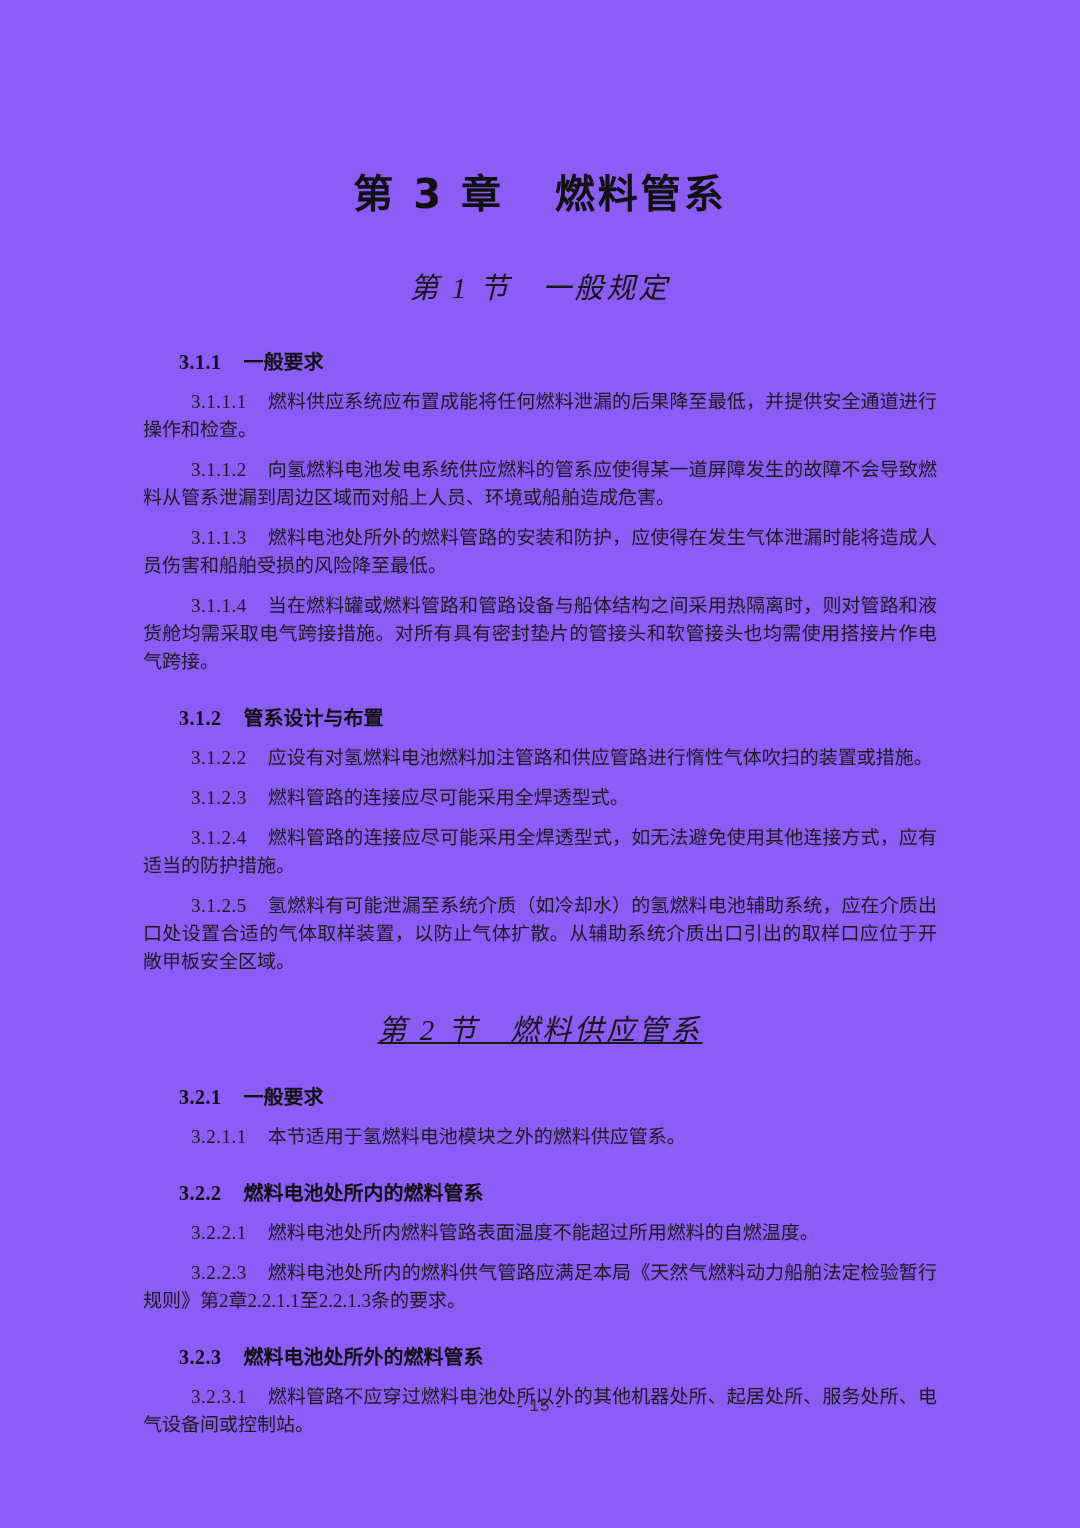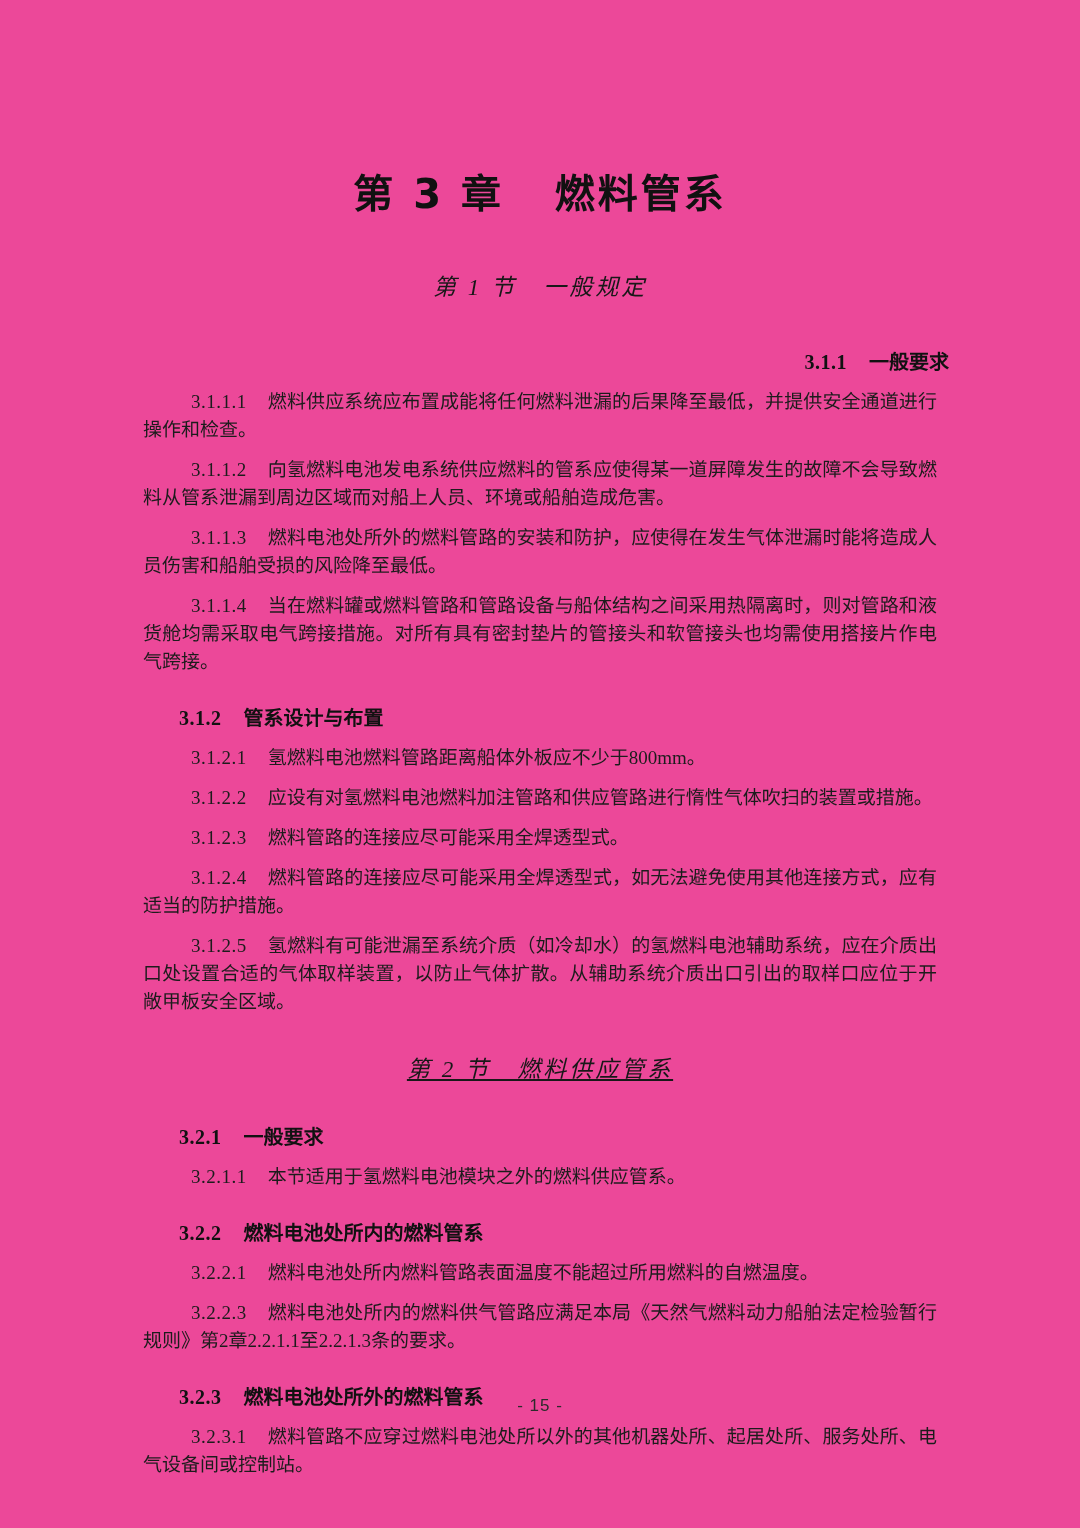--- a/index.html
+++ b/index.html
@@ -4,21 +4,21 @@
 <style>
   html, body {
     margin: 0;
     padding: 0;
     background: #ffffff;
   }
   .page {
     position: relative;
     width: 1080px;
     height: 1528px;
-    background: #ec4899;
+    background: #8b5cf6;
     overflow: hidden;
     color: #1c1c1c;
     font-family: "Liberation Serif", "DejaVu Serif", serif;
   }
   .content {
     padding: 170px 131px 0 131px;
     width: 818px;
     box-sizing: content-box;
   }
   .chapter-title {
@@ -30,37 +30,37 @@
     line-height: 48px;
     letter-spacing: 3px;
     color: #111111;
     white-space: pre;
   }
   .section-title {
     margin: 0;
     text-align: center;
     font-style: italic;
     font-weight: 400;
-    font-size: 23px;
+    font-size: 29px;
     line-height: 36px;
     letter-spacing: 3px;
     color: #181818;
     white-space: pre;
   }
   .section-title.first { margin-top: 52px; margin-bottom: 0; }
   .section-title.second { margin-top: 36px; margin-bottom: 16px; text-decoration: underline; }
   .sub-heading {
     margin: 28px 0 0 0;
     font-size: 20px;
     line-height: 28px;
     font-weight: 700;
     color: #111111;
     text-indent: 48px;
   }
-  .sub-heading.first-after-title { margin-top: 42px; text-align: right; }
+  .sub-heading.first-after-title { margin-top: 42px; }
   .sub-heading.after-section2 { margin-top: 35px; }
   .sub-heading .num { margin-right: 22px; letter-spacing: 0.5px; }
   .clause {
     margin: 12px;
     font-size: 19px;
     line-height: 28px;
     text-align: justify;
     text-indent: 48px;
     color: #1c1c1c;
   }
@@ -103,23 +103,20 @@
       <span class="num">3.1.1.3</span><span>燃料电池处所外的燃料管路的安装和防护，应使得在发生气体泄漏时能将造成人员伤害和船舶受损的风险降至最低。</span>
     </p>
     <p class="clause">
       <span class="num">3.1.1.4</span><span>当在燃料罐或燃料管路和管路设备与船体结构之间采用热隔离时，则对管路和液货舱均需采取电气跨接措施。对所有具有密封垫片的管接头和软管接头也均需使用搭接片作电气跨接。</span>
     </p>
 
     <h3 class="sub-heading">
       <span class="num">3.1.2</span><span>管系设计与布置</span>
     </h3>
     <p class="clause">
-      <span class="num">3.1.2.1</span><span>氢燃料电池燃料管路距离船体外板应不少于800mm。</span>
-    </p>
-    <p class="clause">
       <span class="num">3.1.2.2</span><span>应设有对氢燃料电池燃料加注管路和供应管路进行惰性气体吹扫的装置或措施。</span>
     </p>
     <p class="clause">
       <span class="num">3.1.2.3</span><span>燃料管路的连接应尽可能采用全焊透型式。</span>
     </p>
     <p class="clause">
       <span class="num">3.1.2.4</span><span>燃料管路的连接应尽可能采用全焊透型式，如无法避免使用其他连接方式，应有适当的防护措施。</span>
     </p>
     <p class="clause">
       <span class="num">3.1.2.5</span><span>氢燃料有可能泄漏至系统介质（如冷却水）的氢燃料电池辅助系统，应在介质出口处设置合适的气体取样装置，以防止气体扩散。从辅助系统介质出口引出的取样口应位于开敞甲板安全区域。</span>

